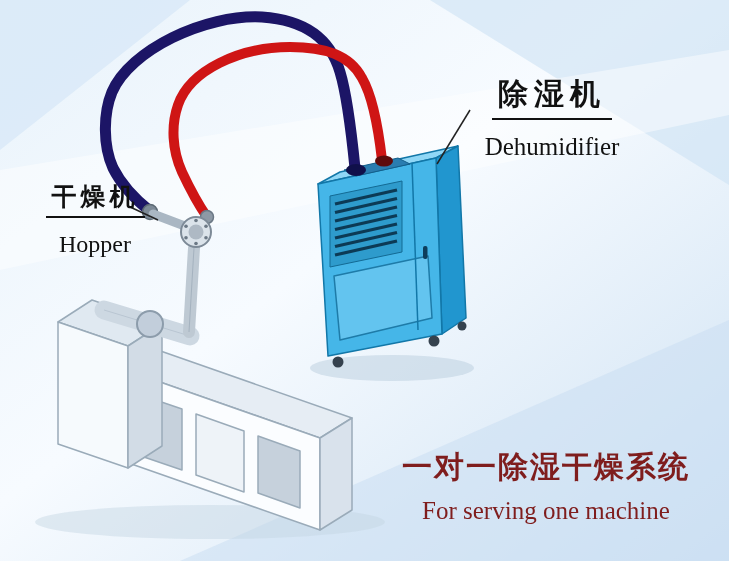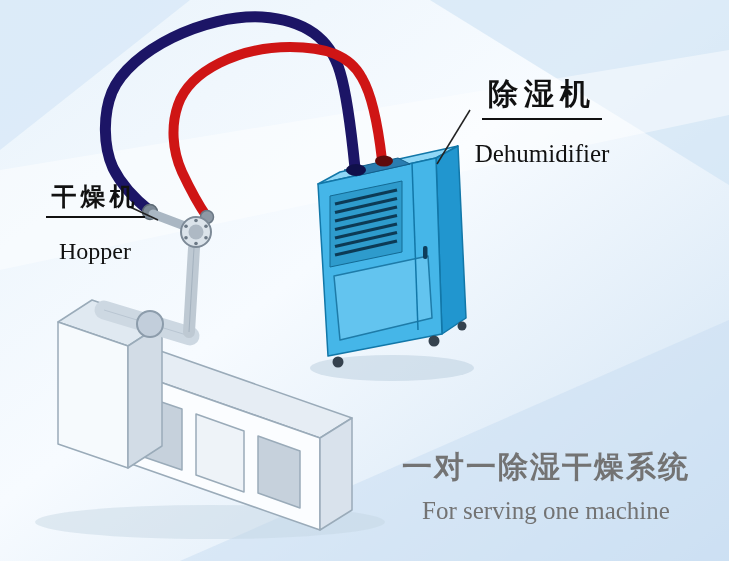--- a/index.html
+++ b/index.html
@@ -5,41 +5,41 @@
   html,body{margin:0;padding:0;}
   body{width:729px;height:561px;overflow:hidden;background:#ffffff;
        font-family:"Liberation Sans", sans-serif;}
   .stage{position:relative;width:729px;height:561px;overflow:hidden;}
   .stage svg{position:absolute;left:0;top:0;}
 
   
   .callout{position:absolute;text-align:center;color:#111;}
   .callout .zh{display:inline-block;font-weight:bold;color:#111;
                border-bottom:2px solid #111;padding:0 6px 3px 6px;}
-  .callout .en{display:block;font-family:"Liberation Serif", serif;color:#111;margin-top:20px;}
+  .callout .en{display:block;font-family:"Liberation Serif", serif;color:#111;margin-top:13px;}
 
-  .callout-dehumidifier{left:462px;top:74px;width:160px;}
+  .callout-dehumidifier{left:472px;top:74px;width:160px;}
   .callout-dehumidifier .zh{font-size:30px;letter-spacing:6px;}
   .callout-dehumidifier .en{font-size:25px;}
 
   .callout-hopper{left:36px;top:180px;width:118px;}
   .callout-hopper .zh{font-size:25px;letter-spacing:4px;}
   .callout-hopper .en{font-size:24px;}
 
   
   .headline{position:absolute;top:232px;left:50%;transform:translateX(-50%);
             white-space:nowrap;text-align:center;line-height:1.12;
             font-size:45px;font-weight:bold;letter-spacing:1px;
             color:#ffd400;
             -webkit-text-stroke:5px #2e6ad1;
             paint-order:stroke fill;
             text-shadow:0 0 8px rgba(255,255,255,.95), 0 0 2px rgba(255,255,255,.9);}
 
   
-  .caption{position:absolute;right:28px;top:447px;width:310px;text-align:center;color:#737373;}
+  .caption{position:absolute;right:28px;top:447px;width:310px;text-align:center;color:#7f1d1d;}
   .caption .zh{font-size:30px;font-weight:bold;letter-spacing:2px;}
   .caption .en{font-family:Liberation Serif, serif;font-size:25px;margin-top:9px;}
 </style>
 </head>
 <body>
 
 <div class="stage">
 
   <svg width="729" height="561" viewBox="0 0 729 561">
     <defs>

